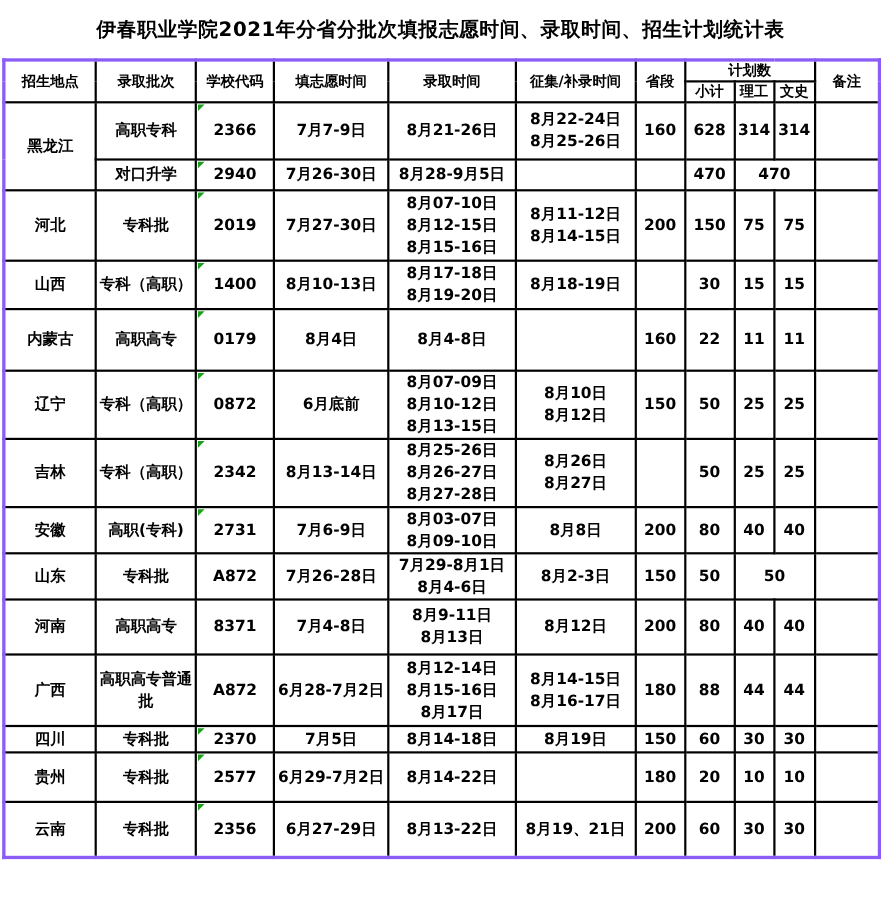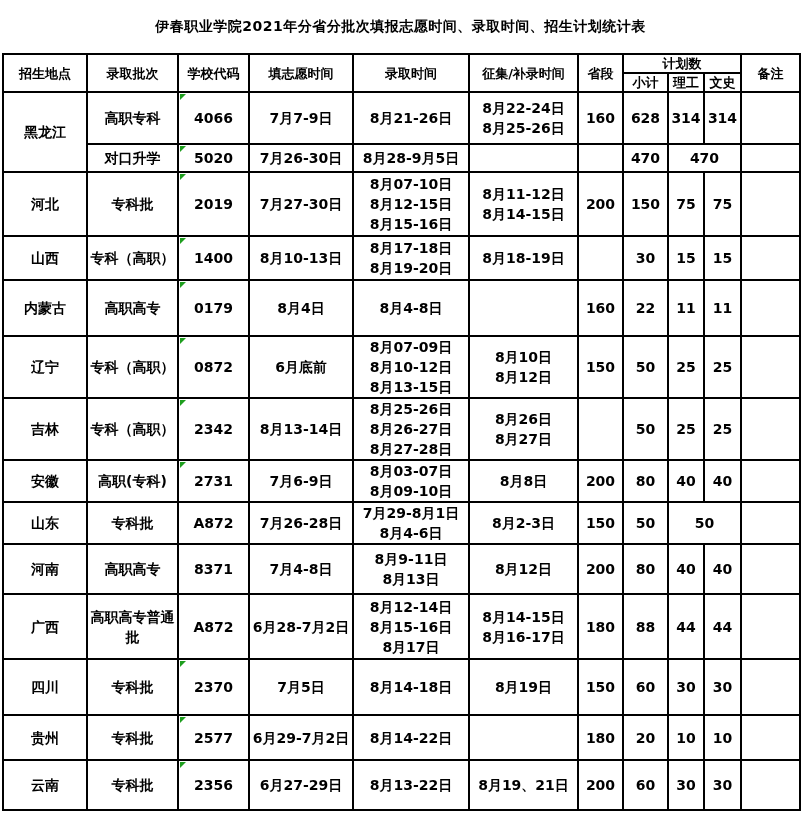--- a/index.html
+++ b/index.html
@@ -10,29 +10,29 @@
     background: #ffffff;
     font-family: "DejaVu Sans", sans-serif;
     color: #000000;
     overflow: hidden;
   }
   .page-title {
     height: 53px;
     display: flex;
     align-items: center;
     justify-content: center;
-    font-size: 14px;
+    font-size: 18px;
     font-weight: 700;
     letter-spacing: 0.5px;
   }
   table.report {
     border-collapse: collapse;
     table-layout: fixed;
     margin-left: 2px;
-    border: 1px solid #8b5cf6;
+    border: 3px solid #8b5cf6;
   }
   table.report td {
     border: 2px solid #000000;
     text-align: center;
     vertical-align: middle;
     font-size: 14px;
     font-weight: 700;
     padding: 0 1px;
     white-space: pre-line;
     line-height: 20px;
@@ -87,35 +87,35 @@
   </tr>
   <tr style="height:19px">
     <td class="hdr">小计</td>
     <td class="hdr">理工</td>
     <td class="hdr">文史</td>
   </tr>
 
   <tr style="height:52px">
     <td rowspan="2">黑龙江</td>
     <td>高职专科</td>
-    <td><span class="tri"></span><span>4066</span></td>
+    <td><span class="tri"></span><span>2366</span></td>
     <td>7月7-9日</td>
     <td>8月21-26日</td>
     <td>8月22-24日
 8月25-26日</td>
     <td>160</td>
     <td>628</td>
     <td>314</td>
     <td>314</td>
     <td></td>
   </tr>
 
   <tr style="height:28px">
     <td>对口升学</td>
-    <td><span class="tri"></span><span>5020</span></td>
+    <td><span class="tri"></span><span>2940</span></td>
     <td>7月26-30日</td>
     <td>8月28-9月5日</td>
     <td></td>
     <td></td>
     <td>470</td>
     <td colspan="2">470</td>
     <td></td>
   </tr>
 
   <tr style="height:64px">
@@ -252,21 +252,21 @@
 8月17日</td>
     <td>8月14-15日
 8月16-17日</td>
     <td>180</td>
     <td>88</td>
     <td>44</td>
     <td>44</td>
     <td></td>
   </tr>
 
-  <tr style="height:56px">
+  <tr style="height:24px">
     <td>四川</td>
     <td>专科批</td>
     <td><span class="tri"></span><span>2370</span></td>
     <td>7月5日</td>
     <td>8月14-18日</td>
     <td>8月19日</td>
     <td>150</td>
     <td>60</td>
     <td>30</td>
     <td>30</td>

